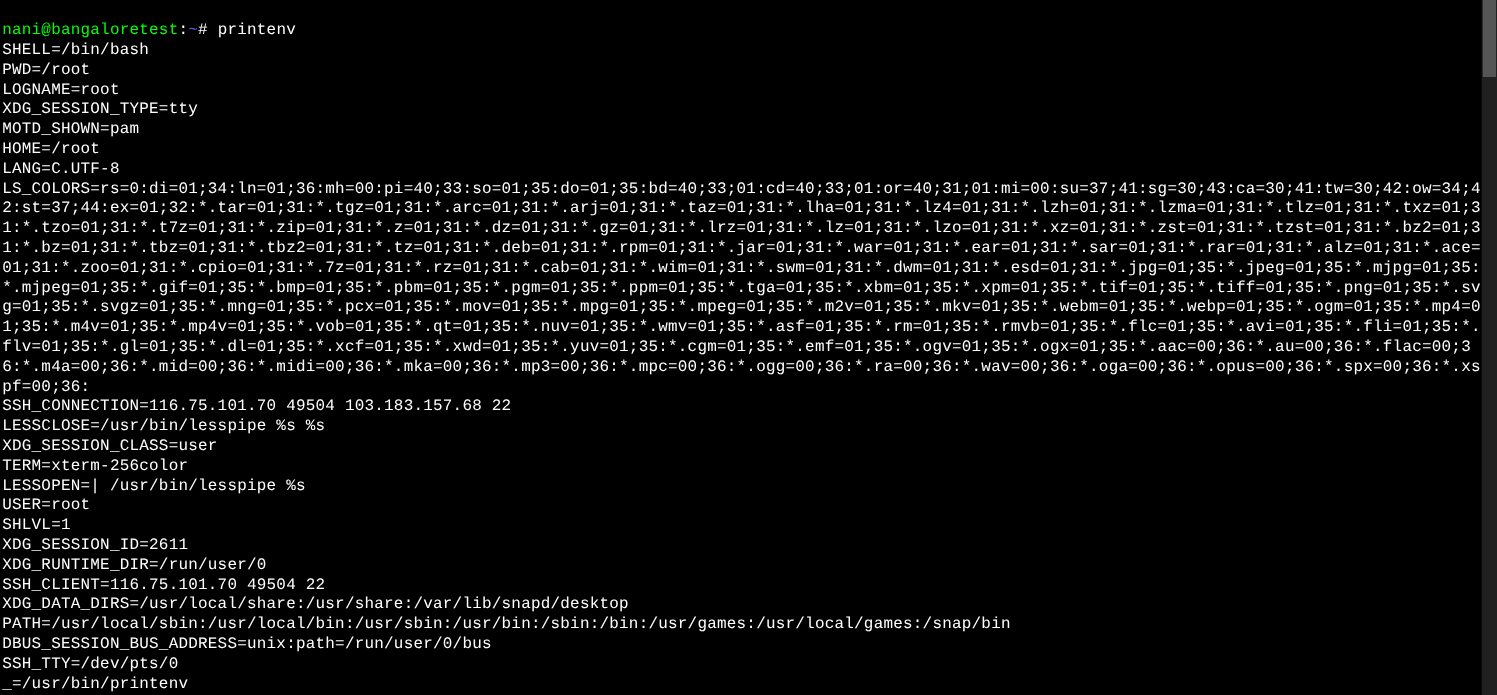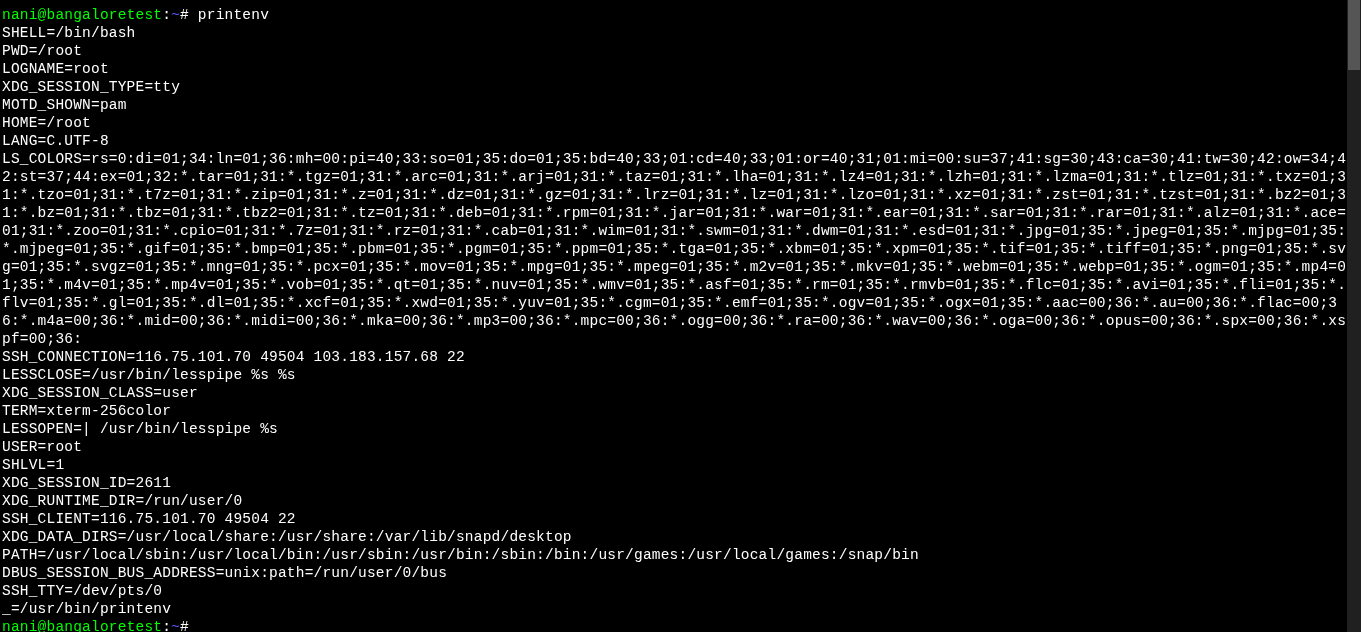--- a/index.html
+++ b/index.html
@@ -11,21 +11,21 @@
     overflow: hidden;
     font-family: "Consolas", "Courier New", monospace;
     font-size: 14.5px;
     line-height: 18px;
     color: #ffffff;
   }
   .terminal {
     position: relative;
     width: 1347px;
     height: 632px;
-    padding: 6px 0 0 2px;
+    padding: 19px 0 0 2px;
     box-sizing: border-box;
     white-space: pre-wrap;
     word-break: break-all;
     letter-spacing: 0.2px;
   }
   .scrollbar-track {
     position: absolute;
     top: 0;
     right: 0;
     width: 14px;

